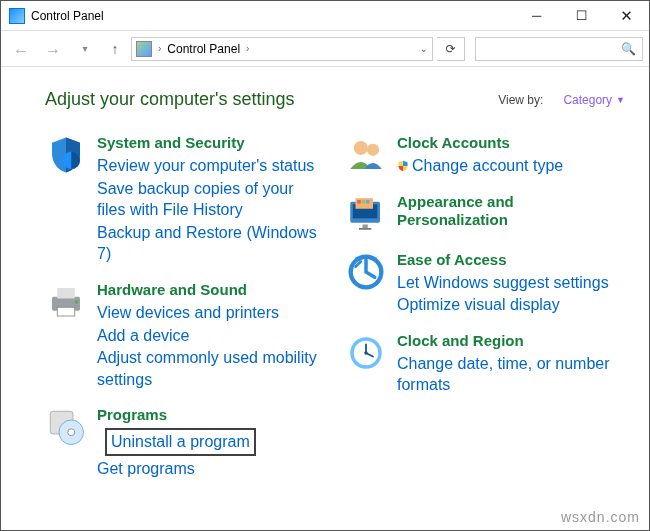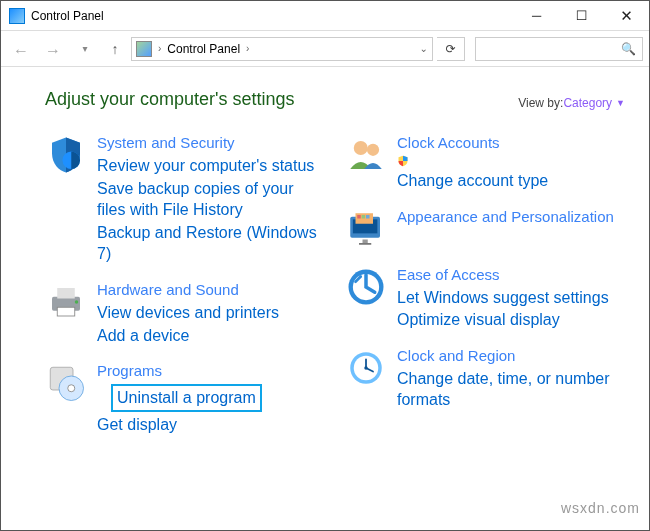--- a/index.html
+++ b/index.html
@@ -14,36 +14,36 @@
     .nav-arrow { width: 28px; height: 28px; display: flex; align-items: center; justify-content: center; color: #aaa; font-size: 16px; }
     .nav-up { width: 24px; height: 24px; display: flex; align-items: center; justify-content: center; color: #555; font-size: 14px; }
     .address { flex: 1; height: 24px; border: 1px solid #ccc; display: flex; align-items: center; padding: 0 4px; gap: 6px; }
     .address .ic { width: 16px; height: 16px; background: linear-gradient(135deg, #a2d39c, #54a0ff); border: 1px solid #888; }
     .address .crumb { font-size: 12px; }
     .address .chev { color: #666; font-size: 10px; }
     .address .flex1 { flex: 1; }
     .refresh { width: 28px; height: 24px; border: 1px solid #ccc; border-left: none; display: flex; align-items: center; justify-content: center; color: #444; }
     .searchbox { width: 168px; height: 24px; border: 1px solid #ccc; margin-left: 6px; display: flex; align-items: center; justify-content: flex-end; padding: 0 6px; color: #888; }
     .content { padding: 22px 24px 10px 44px; }
-    .header-row { display: flex; align-items: flex-end; justify-content: space-between; margin-bottom: 24px; }
+    .header-row { display: flex; align-items: center; justify-content: space-between; margin-bottom: 24px; }
     .header-row h1 { font-size: 18px; font-weight: 400; color: #1a5f1a; }
-    .viewby { font-size: 12px; display: flex; align-items: center; gap: 0; }
+    .viewby { font-size: 12px; display: flex; align-items: center; gap: 20px; }
     .viewby .lbl { color: #444; }
     .viewby .val { color: #8b5cf6; display: flex; align-items: center; gap: 4px; }
     .cols { display: flex; gap: 20px; }
     .col { flex: 1; display: flex; flex-direction: column; gap: 16px; }
     .cat { display: flex; gap: 10px; }
     .cat-icon { width: 42px; height: 42px; flex-shrink: 0; }
     .cat-body { display: flex; flex-direction: column; gap: 1px; }
-    .cat-title { font-size: 15px; color: #3b82f6; font-weight: 400; line-height: 1.2; margin-bottom: 2px; }
+    .cat-title { font-size: 15px; color: #15803d; font-weight: 700; line-height: 1.2; margin-bottom: 2px; }
     .cat-link { font-size: 16px; color: #0066cc; line-height: 1.35; cursor: pointer; }
-    .cat-link.with-shield { display: flex; align-items: flex-start; gap: 3px; flex-direction: column; }
+    .cat-link.with-shield { display: flex; align-items: center; gap: 3px; }
     .shield { width: 12px; height: 12px; }
-    .highlight { border: 2px solid #0ea5e9; padding: 1px 4px; display: inline-block; margin: 1px 14px; }
-    .footer-mark { position: absolute; bottom: 15px; right: 10px; font-size: 14px; color: #999; letter-spacing: 1px; }
+    .highlight { border: 2px solid #404040; padding: 1px 4px; display: inline-block; margin: 1px 8px; }
+    .footer-mark { position: absolute; bottom: 6px; right: 10px; font-size: 14px; color: #999; letter-spacing: 1px; }
     svg { display: block; }
   </style>
 </head>
 <body>
 
 <div class="titlebar">
   <div class="app-icon"></div>
   <div class="title">Control Panel</div>
   <div class="spacer"></div>
   <div class="win-btn">─</div>
@@ -110,37 +110,38 @@
               <rect x="8" y="18" width="32" height="16" rx="2" fill="#9aa0a6"></rect>
               <rect x="14" y="8" width="20" height="12" fill="#e0e0e0"></rect>
               <rect x="14" y="30" width="20" height="10" fill="#fff" stroke="#888"></rect>
               <circle cx="36" cy="24" r="2" fill="#4caf50"></circle>
             </svg>
         </div>
         <div class="cat-body">
           <a class="cat-title">Hardware and Sound</a>
           <a class="cat-link">View devices and printers</a>
           <a class="cat-link">Add a device</a>
+          <a class="cat-link">Adjust commonly used mobility settings</a>
         </div>
       </div>
 
       <div class="cat">
         <div class="cat-icon">
           <svg viewBox="0 0 48 48">
               <rect x="6" y="6" width="26" height="26" rx="3" fill="#e0e0e0" stroke="#aaa"></rect>
               <circle cx="30" cy="30" r="14" fill="#d4e8ff" stroke="#6aa8e0"></circle>
               <circle cx="30" cy="30" r="4" fill="#fff" stroke="#888"></circle>
             </svg>
         </div>
         <div class="cat-body">
           <a class="cat-title">Programs</a>
           <span class="highlight">
             <a class="cat-link">Uninstall a program</a>
           </span>
-          <a class="cat-link">Get display</a>
+          <a class="cat-link">Get programs</a>
         </div>
       </div>
 
     </div>
 
     <div class="col">
 
       <div class="cat">
         <div class="cat-icon">
           <svg viewBox="0 0 48 48">

